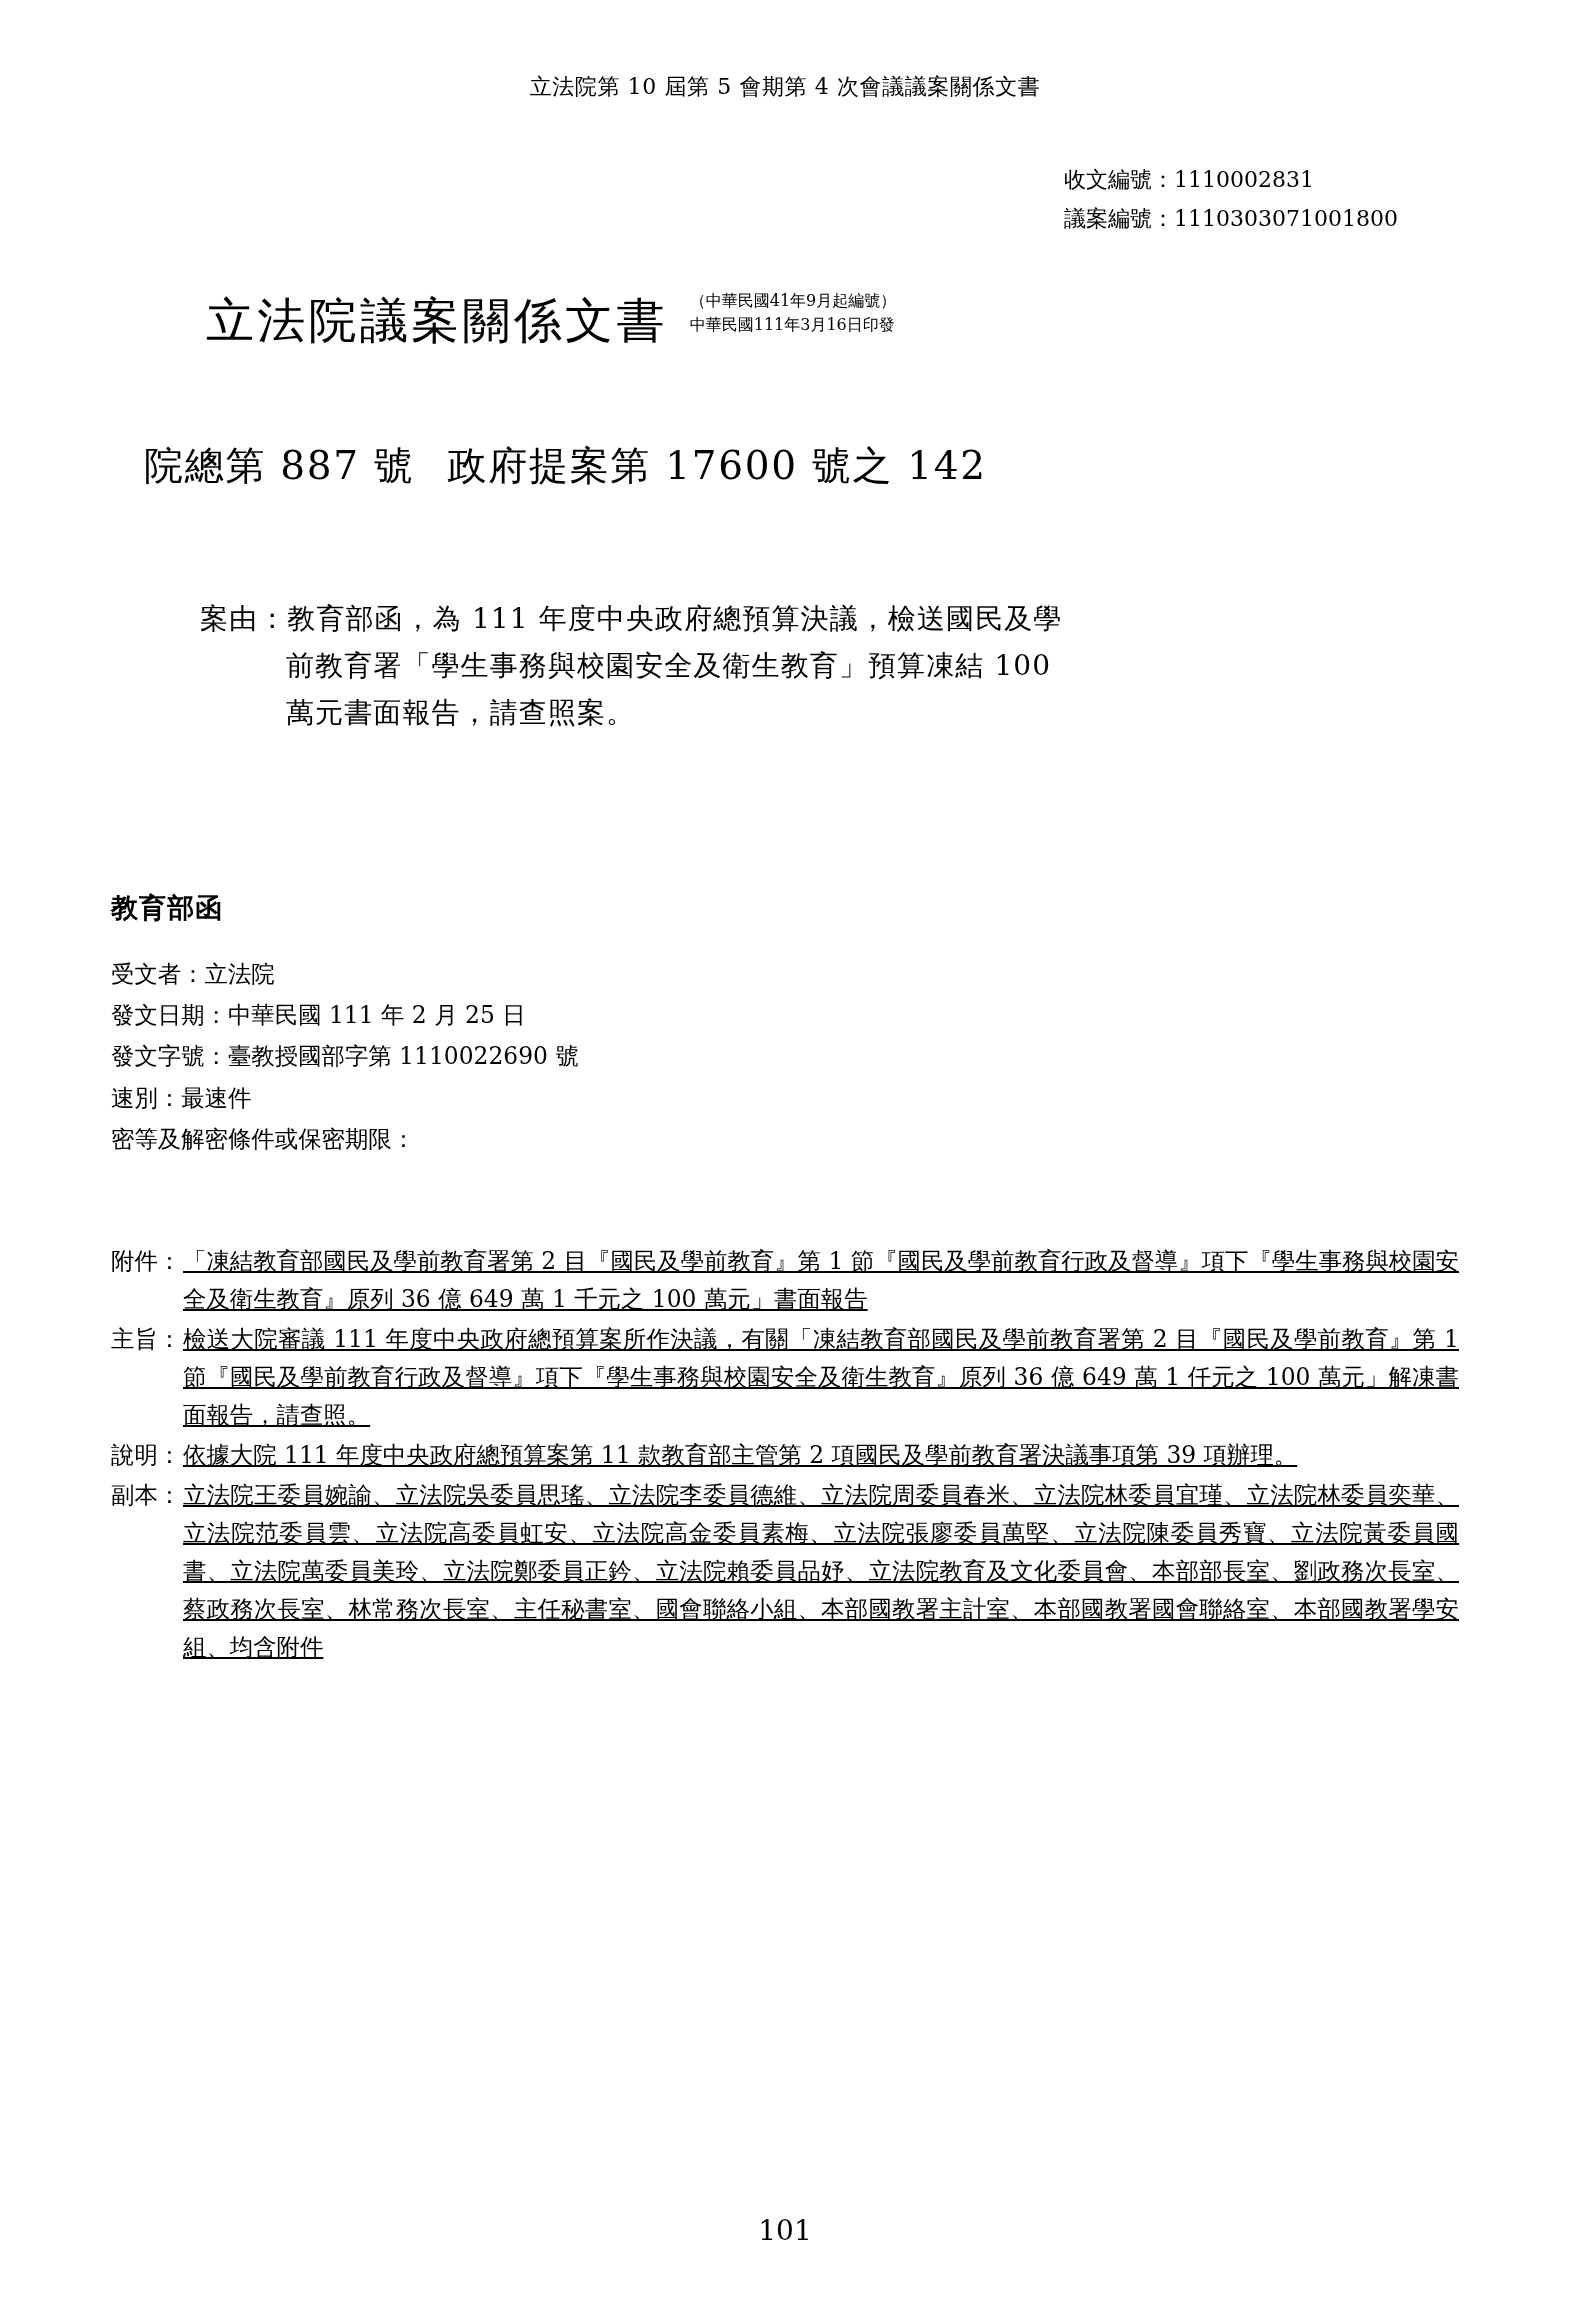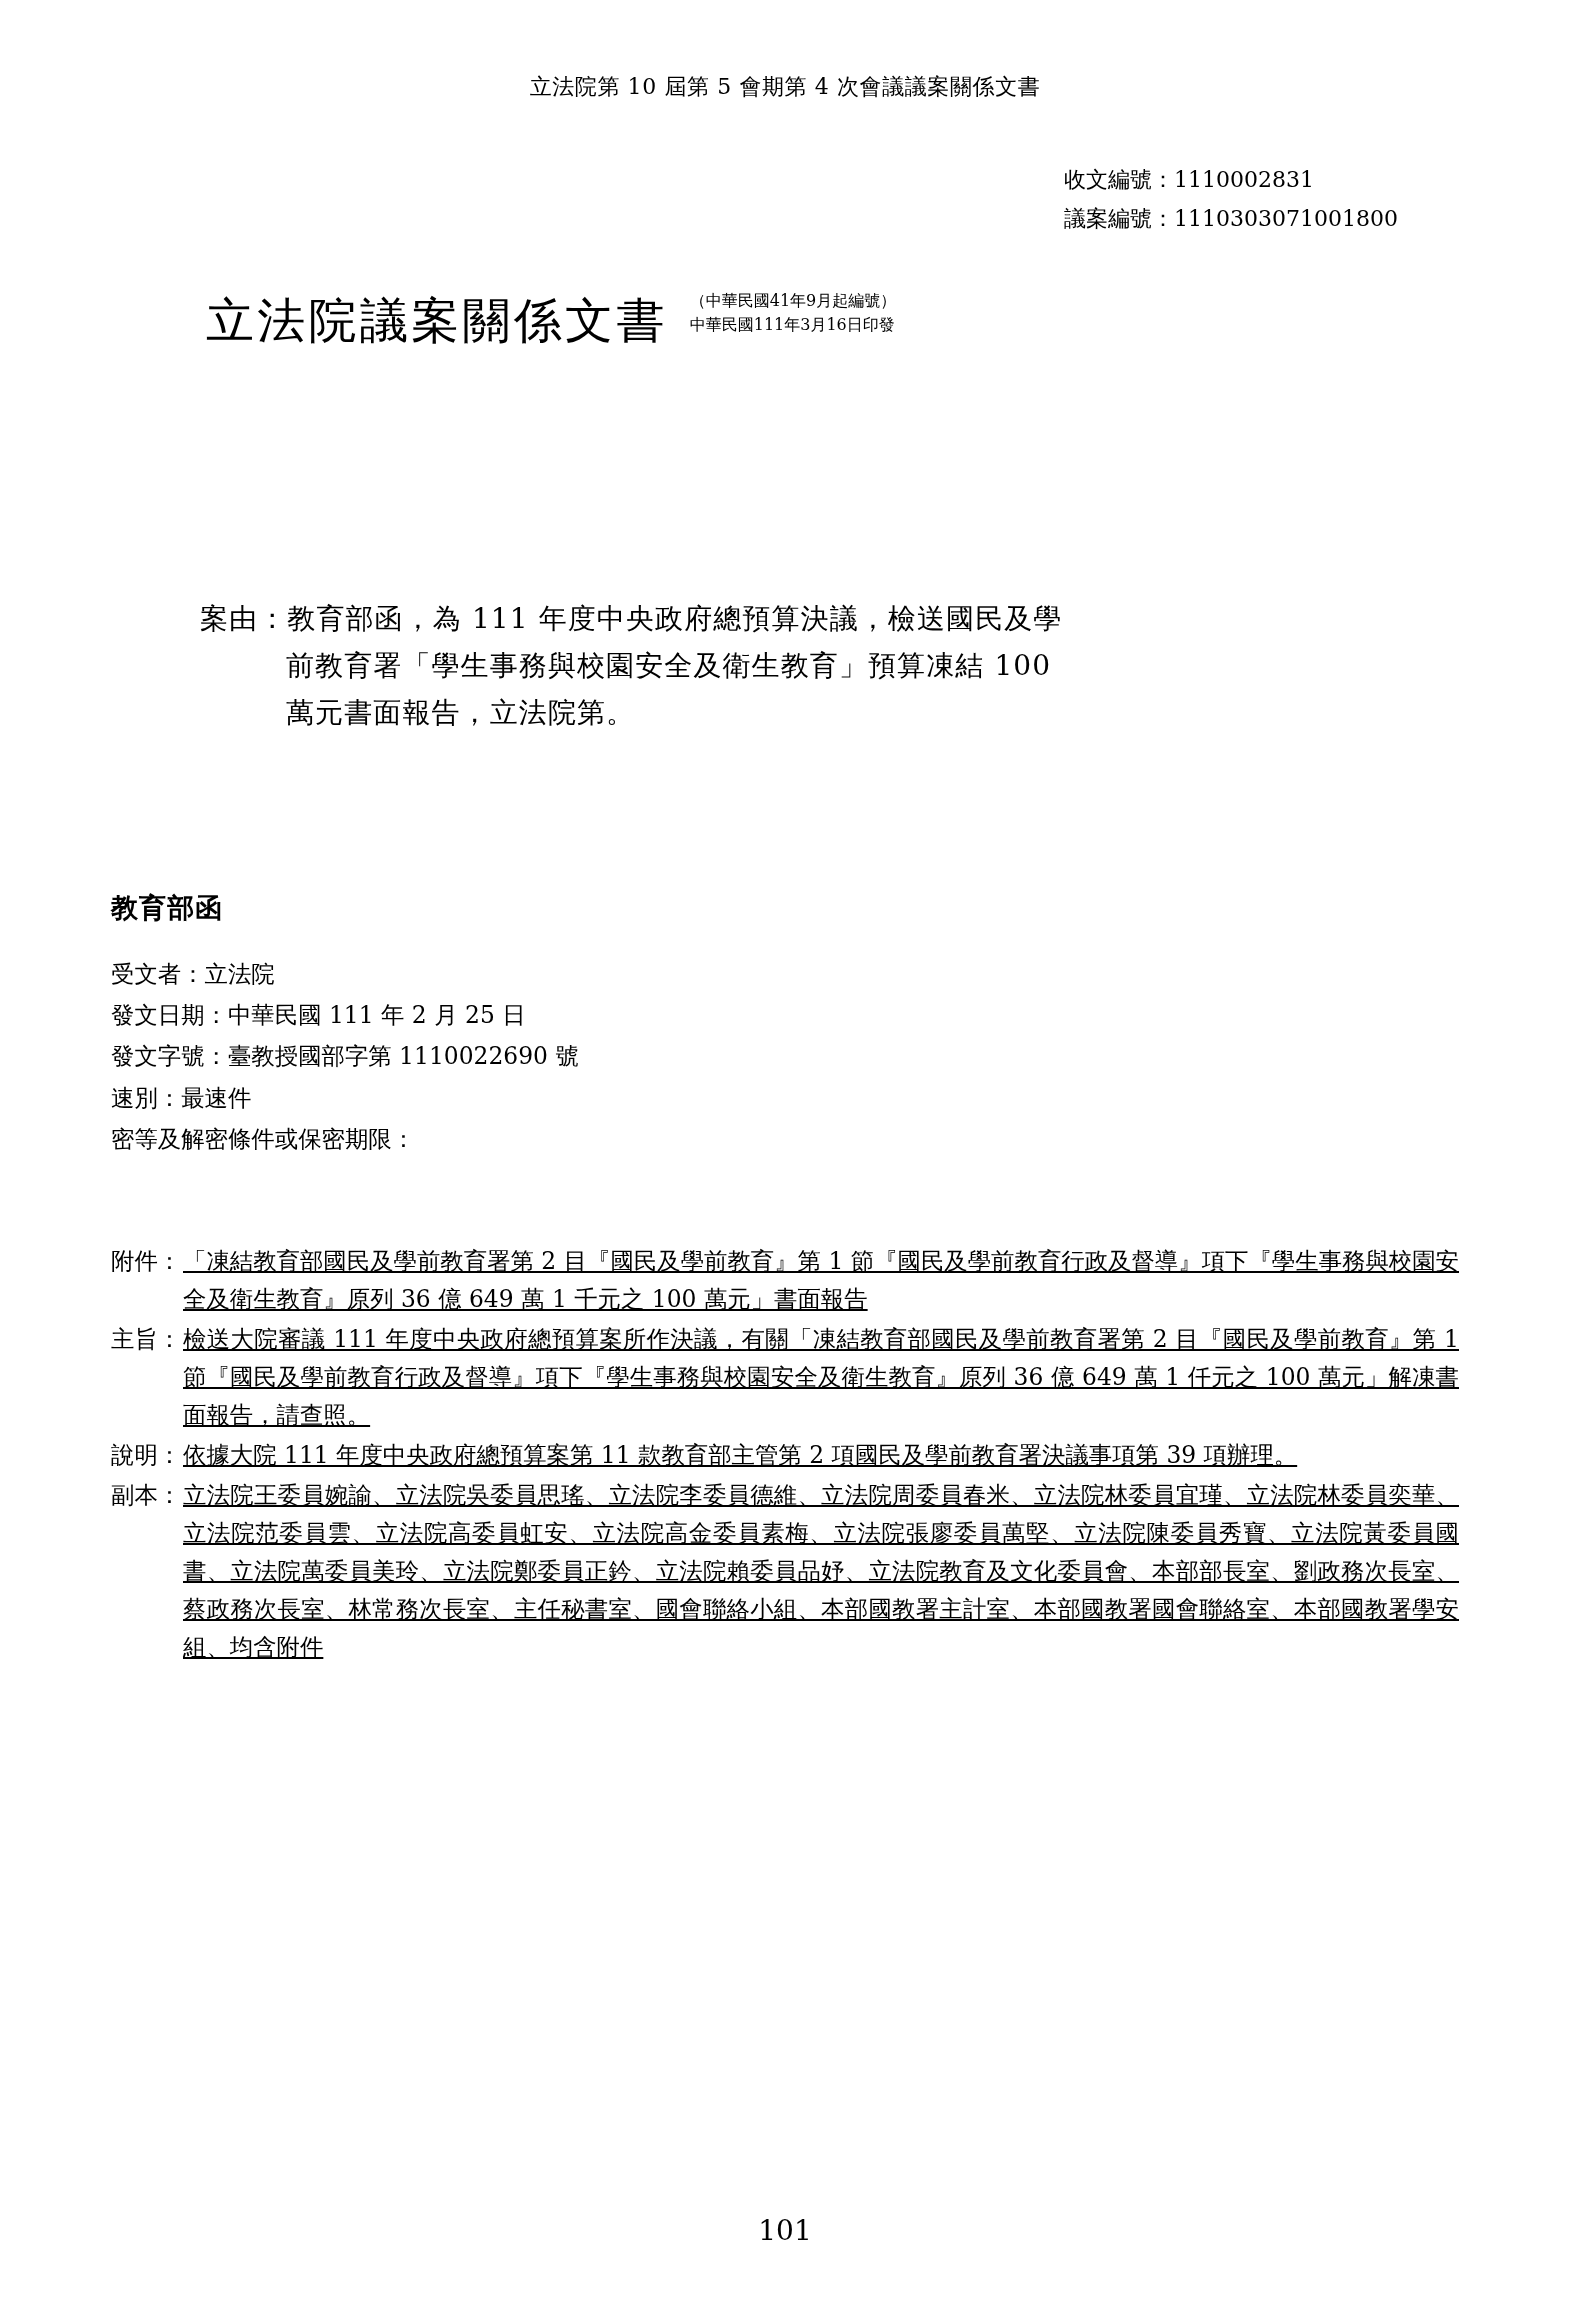--- a/index.html
+++ b/index.html
@@ -176,25 +176,28 @@
     </div>
 
     <div class="title-row">
       <div class="big-title">立法院議案關係文書</div>
       <div class="title-side">
         <div>（中華民國41年9月起編號）</div>
         <div>中華民國111年3月16日印發</div>
       </div>
     </div>
 
+    <div class="case-line">
+      <span>院總第 887 號</span><span class="gap"></span><span>政府提案第 17600 號之 142</span>
+    </div>
 
     <div class="subject">
       <span class="subject-line"><span>案由：</span><span>教育部函，為 111 年度中央政府總預算決議，檢送國民及學</span></span>
       <span class="subject-line indent">前教育署「學生事務與校園安全及衛生教育」預算凍結 100</span>
-      <span class="subject-line indent">萬元書面報告，立法院第。</span>
+      <span class="subject-line indent">萬元書面報告，請查照案。</span>
     </div>
 
     <div class="section-header">教育部函</div>
 
     <div class="meta">
       <span class="meta-row">受文者：立法院</span>
       <span class="meta-row">發文日期：中華民國 111 年 2 月 25 日</span>
       <span class="meta-row">發文字號：臺教授國部字第 1110022690 號</span>
       <span class="meta-row">速別：最速件</span>
       <span class="meta-row">密等及解密條件或保密期限：</span>

